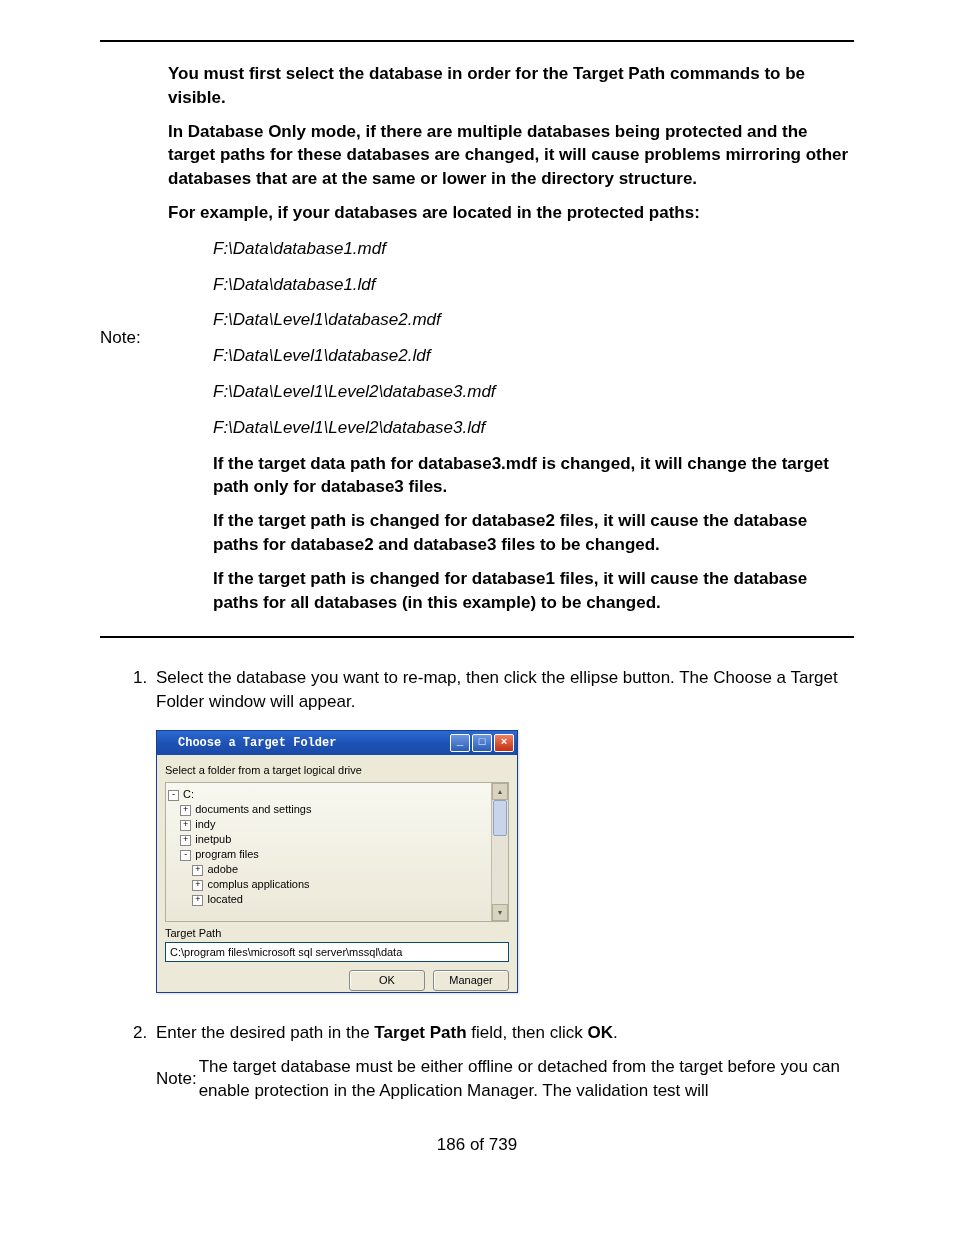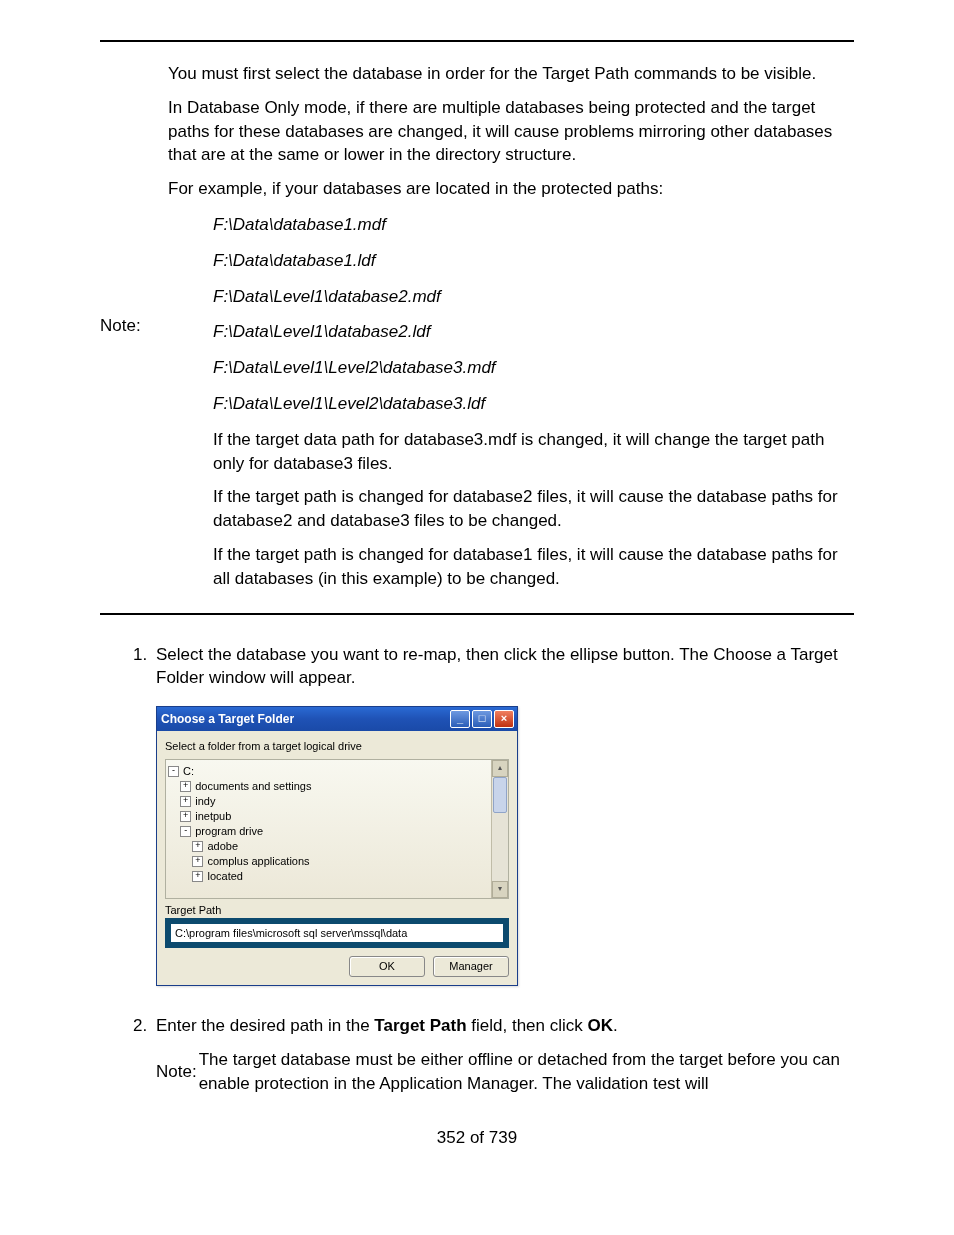--- a/index.html
+++ b/index.html
@@ -24,21 +24,21 @@
     align-items: center;
   }
   .note-label {
     width: 60px;
     flex: 0 0 auto;
     padding-right: 8px;
   }
   .note-body {
     flex: 1;
   }
-  .note-body p { margin: 10px 0; }
+  .note-body p { margin: 10px 0; font-weight: bold; }
   .path-list {
     padding-left: 45px;
     font-style: italic;
   }
   .path-list div { margin: 12px 0; }
   .consequence p { margin: 10px 0; padding-left: 45px; }
   ol.steps {
     padding-left: 52px;
     margin-top: 18px;
   }
@@ -65,40 +65,41 @@
     border: 1px solid #1a3e8a;
     background: #ece9d8;
     box-shadow: 1px 1px 2px rgba(0,0,0,.15);
   }
   .dialog .titlebar {
     background: linear-gradient(to bottom, #2a6ad3 0%, #1f52b5 50%, #1a4aa8 100%);
     color: #fff;
     display: flex;
     align-items: center;
     justify-content: space-between;
-    padding: 3px 3px 3px 4px;
+    padding: 3px 3px 3px 21px;
     font-weight: bold;
     font-size: 12px;
+    font-family: Liberation Mono, monospace;
   }
   .titlebar .winicons { display:flex; gap:2px; }
   .titlebar .winbtn {
     width: 18px; height: 16px;
     display:flex; align-items:center; justify-content:center;
     font-size: 11px; font-weight: bold;
     border: 1px solid #fff;
     background: linear-gradient(to bottom,#6e99e0,#2a5db8);
     color:#fff;
     border-radius: 2px;
     cursor: default;
   }
   .titlebar .winbtn.close {
     background: linear-gradient(to bottom,#f08060,#c03010);
     border-color:#fff;
   }
-  .dlg-body { padding: 6px 8px 8px 8px; }
+  .dlg-body { padding: 6px 8px 1px 8px; }
   .dlg-body .instr { margin: 2px 0 4px 0; }
   .tree {
     background: linear-gradient(to bottom,#f8f8f0,#ece8d8);
     border: 1px solid #b0b0a0;
     height: 130px;
     overflow: hidden;
     position: relative;
     padding: 4px 2px;
   }
   .tree .row { white-space: pre; line-height: 15px; }
@@ -117,21 +118,21 @@
     height:15px; background:#d8d4c0; border:1px solid #b0ac98;
     display:flex; align-items:center; justify-content:center;
     font-size:8px; color:#555;
   }
   .scrollbar .thumb {
     position:absolute; left:1px; right:1px; top:17px; height:34px;
     background:#c8d4ea; border:1px solid #90a4c8; border-radius:2px;
   }
   .dlg-body .label { margin-top:4px; }
   .dlg-body .pathbox {
-    background:#fff; border:6px solid #0c4a6e; padding:2px 4px;
+    background:#fff; border:1px solid #0c4a6e; padding:2px 4px;
     height:14px; line-height:14px; overflow:hidden;
   }
   .dlg-buttons {
     display:flex; justify-content:flex-end; gap:8px;
     margin-top:8px;
   }
   .dlg-buttons .btn {
     min-width:62px; padding:2px 6px;
     background:#ece9d8; border:1px solid #888;
     border-radius:3px;
@@ -181,21 +182,21 @@
             <span class="winbtn close">×</span>
           </span>
         </div>
         <div class="dlg-body">
           <div class="instr">Select a folder from a target logical drive</div>
           <div class="tree">
             <div class="row"><span class="toggle">-</span><span>C:</span></div>
             <div class="row">    <span class="toggle">+</span><span>documents and settings</span></div>
             <div class="row">    <span class="toggle">+</span><span>indy</span></div>
             <div class="row">    <span class="toggle">+</span><span>inetpub</span></div>
-            <div class="row">    <span class="toggle">-</span><span>program drive</span></div>
+            <div class="row">    <span class="toggle">-</span><span>program files</span></div>
             <div class="row">        <span class="toggle">+</span><span>adobe</span></div>
             <div class="row">        <span class="toggle">+</span><span>complus applications</span></div>
             <div class="row">        <span class="toggle">+</span><span>located</span></div>
             <div class="scrollbar">
               <div class="sbtn">▴</div>
               <div class="thumb"></div>
               <div class="sbtn">▾</div>
             </div>
           </div>
           <div class="label">Target Path</div>
@@ -211,15 +212,15 @@
     <li>
       <span>Enter the desired path in the </span><b>Target Path</b><span> field, then click </span><b>OK</b><span>.</span>
 
       <div class="inline-note">
         <div class="nlabel">Note:</div>
         <div class="ntext">The target database must be either offline or detached from the target before you can enable protection in the Application Manager. The validation test will</div>
       </div>
     </li>
   </ol>
 
-  <div class="page-num">352 of 739</div>
+  <div class="page-num">186 of 739</div>
 
 </div>
 
 </body></html>

